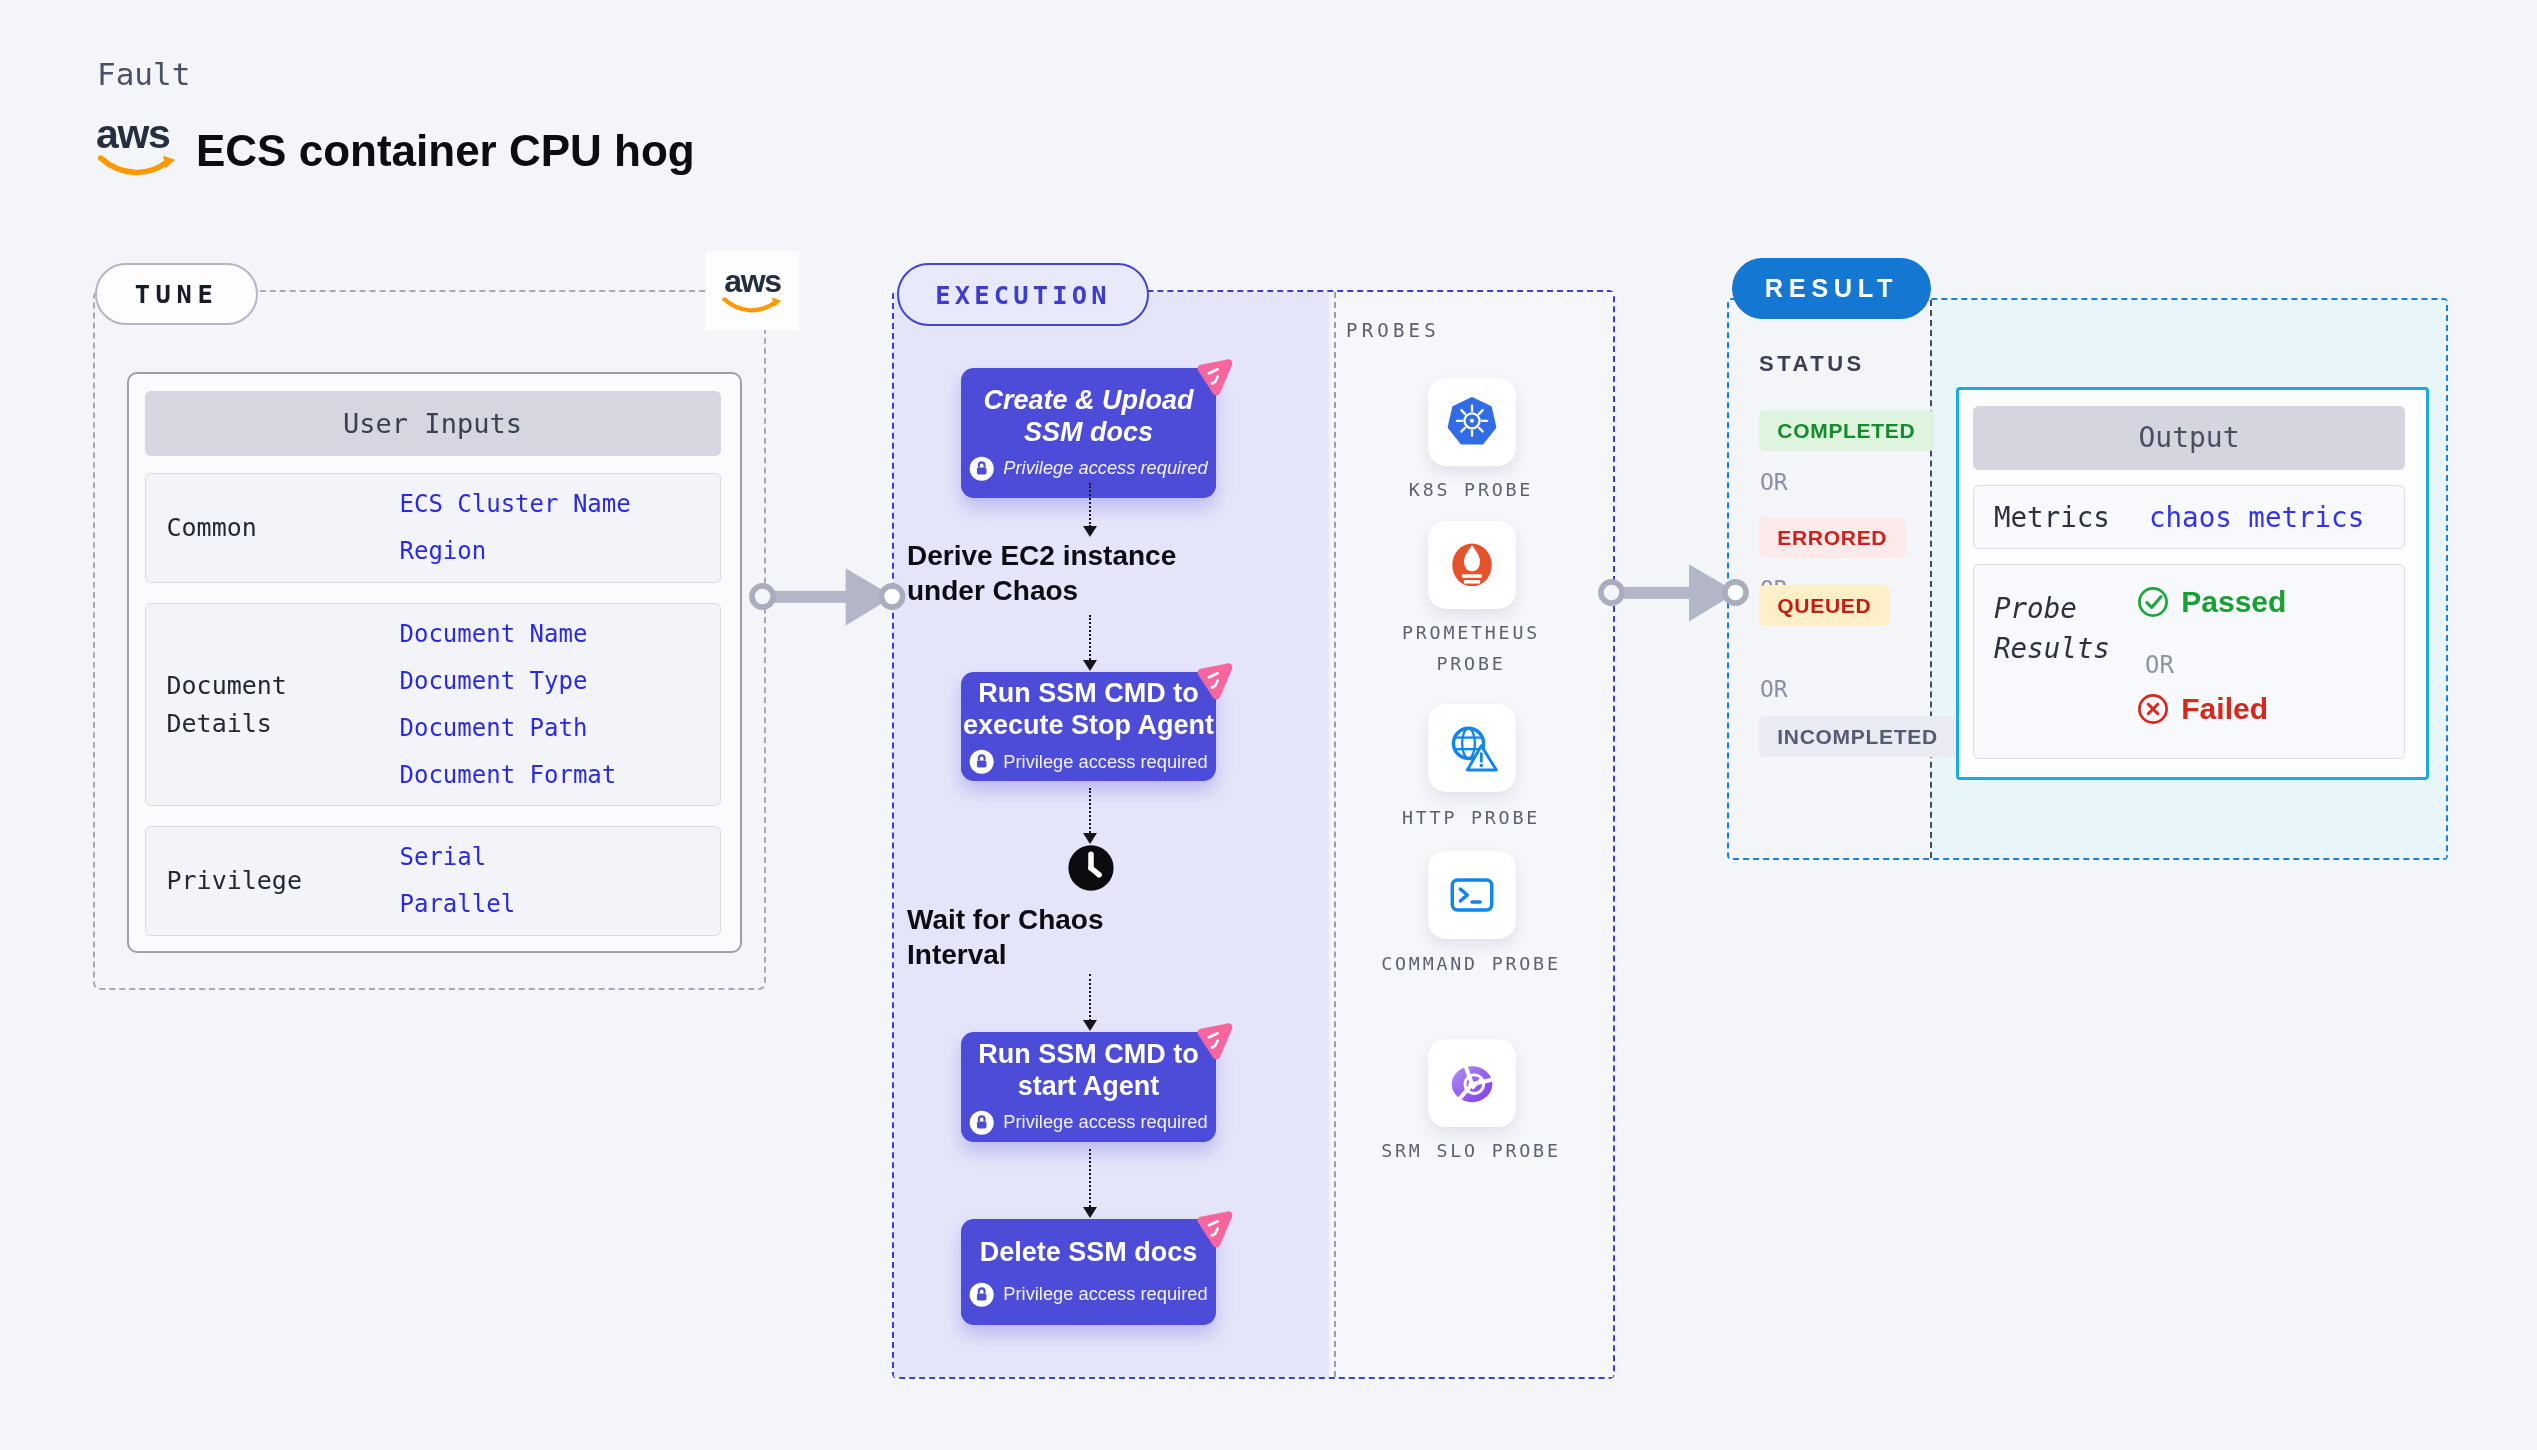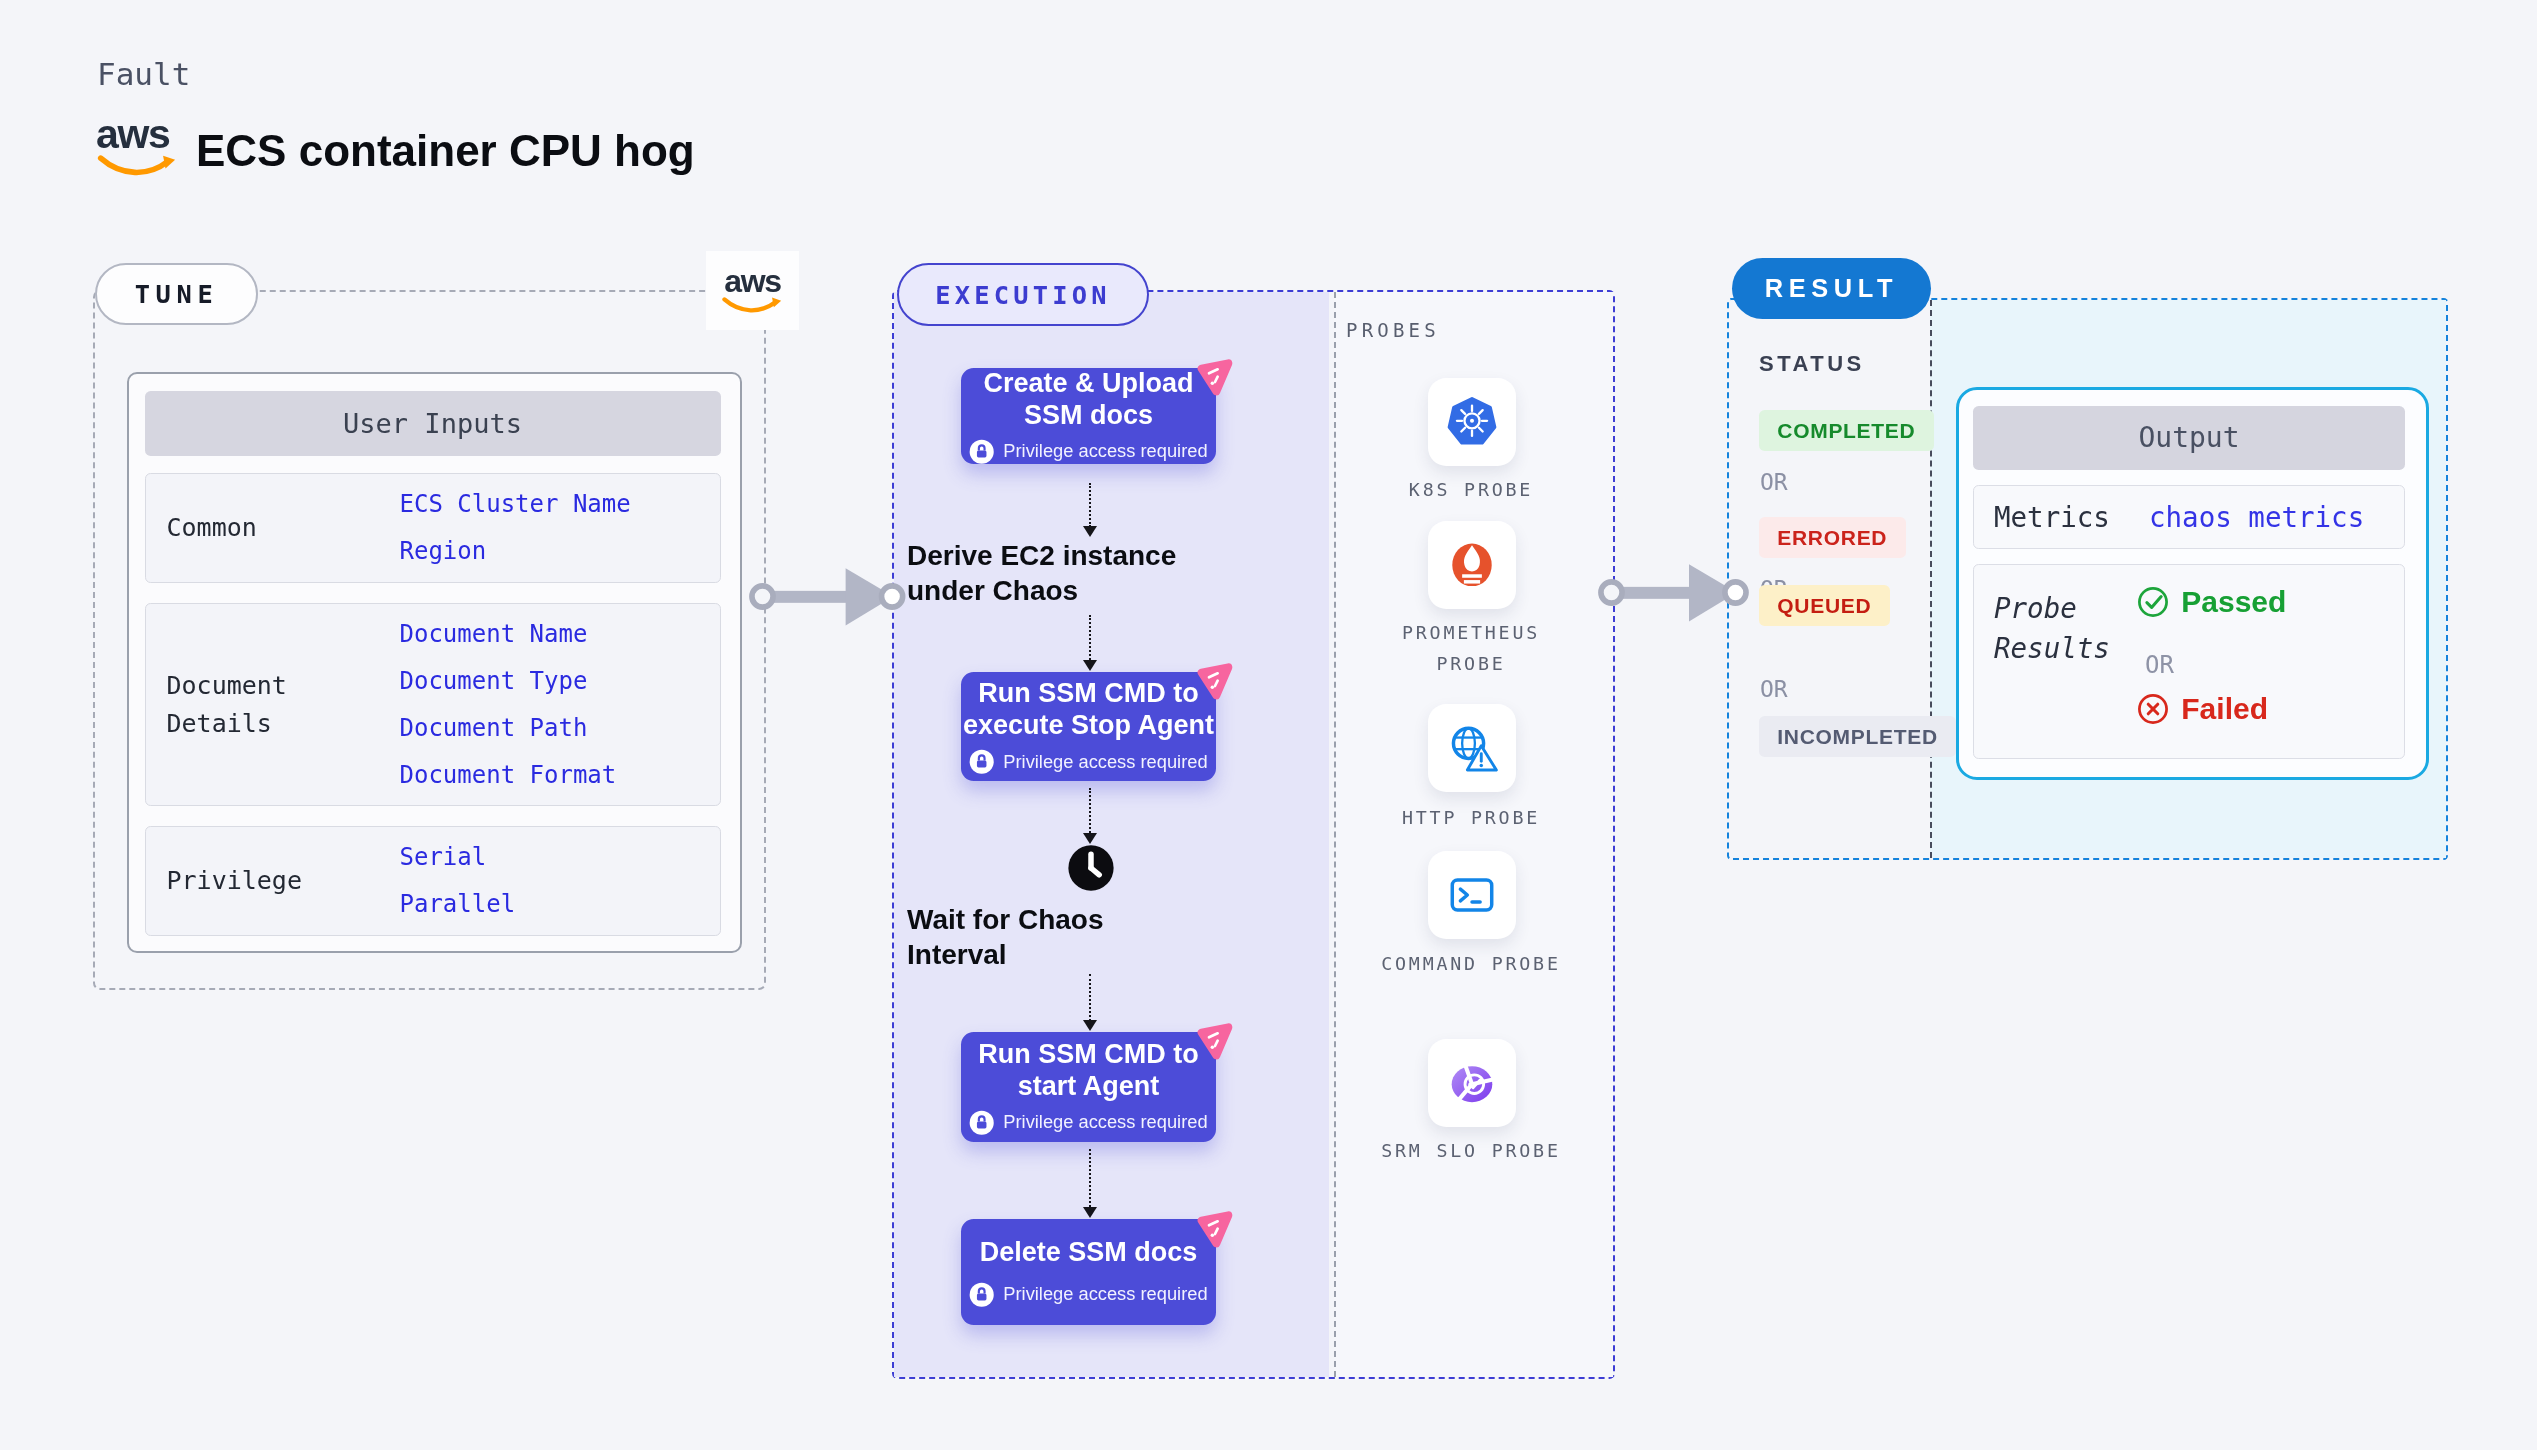--- a/index.html
+++ b/index.html
@@ -85,21 +85,21 @@
   .badge{position:absolute;left:1759px;padding:8.5px 18.3px;border-radius:5.6px;font-size:21px;font-weight:bold;
          letter-spacing:0.7px;z-index:3;}
   .badge.completed{background:#def4df;color:#168a2c;}
   .badge.errored{background:#fceaea;color:#cb231b;}
   .badge.queued{background:#fdf0c8;color:#c41d12;}
   .badge.incompleted{background:#eaebf2;color:#545b72;}
   .status-or{position:absolute;left:1760px;font-family:"DejaVu Sans Mono",monospace;font-size:23px;
              color:#8b90a4;z-index:3;}
 
   #output-card{position:absolute;left:1956px;top:387px;width:467px;height:387px;background:#fcfdff;
-               border:3.5px solid #1aa9e2;border-radius:21px;z-index:3;}
+               border:3.5px solid #1aa9e2;border-radius:4px;z-index:3;}
   #output-card .card-header{position:absolute;left:14px;top:15.5px;width:432px;height:64px;background:#d5d5df;
                border-radius:5.6px;display:flex;align-items:center;justify-content:center;
                font-family:"DejaVu Sans Mono",monospace;font-size:28px;color:#495062;}
   .output-row{position:absolute;left:14px;width:432px;background:#f8f9fc;border:1.4px solid #dcdee6;
               border-radius:5.6px;box-sizing:border-box;}
   #metrics-row{top:95px;height:64px;}
   #metrics-row .row-name{position:absolute;left:20px;top:50%;transform:translateY(-50%);
               font-family:"DejaVu Sans Mono",monospace;font-size:27.5px;color:#2b313f;}
   #metrics-link{position:absolute;left:175px;top:50%;transform:translateY(-50%);
               font-family:"DejaVu Sans Mono",monospace;font-size:27.5px;color:#3434e6;cursor:pointer;}
@@ -176,21 +176,21 @@
     <circle cx="22" cy="50" r="15" fill="#f4f5f9" stroke="#a9adbd" stroke-width="8"></circle>
     <circle cx="206" cy="50" r="15" fill="#ffffff" stroke="#a9adbd" stroke-width="8"></circle>
   </svg>
 
   <div id="exec-box">
     <div id="exec-lavender"></div>
     <div id="probes-panel"></div>
   </div>
   <div id="exec-pill" class="pill">EXECUTION</div>
 
-  <div class="exec-node" style="top:368px;height:96px;">
+  <div class="exec-node" style="top:368px;height:130px;font-style:italic;">
     <div class="node-title">
       <div>Create &amp; Upload</div>
         <div>SSM docs</div>
     </div>
     <div class="priv-row">
       <svg width="25.4" height="25.4" viewBox="0 0 40 40">
         <circle cx="20" cy="20" r="19" fill="#ffffff"></circle>
         <rect x="12.5" y="18" width="15" height="11" rx="2.5" fill="#4c4cd8"></rect>
         <path d="M15.5 18 v-3.5 a4.5 4.5 0 0 1 9 0 v3.5" stroke="#4c4cd8" stroke-width="3.4" fill="none"></path>
       </svg>

